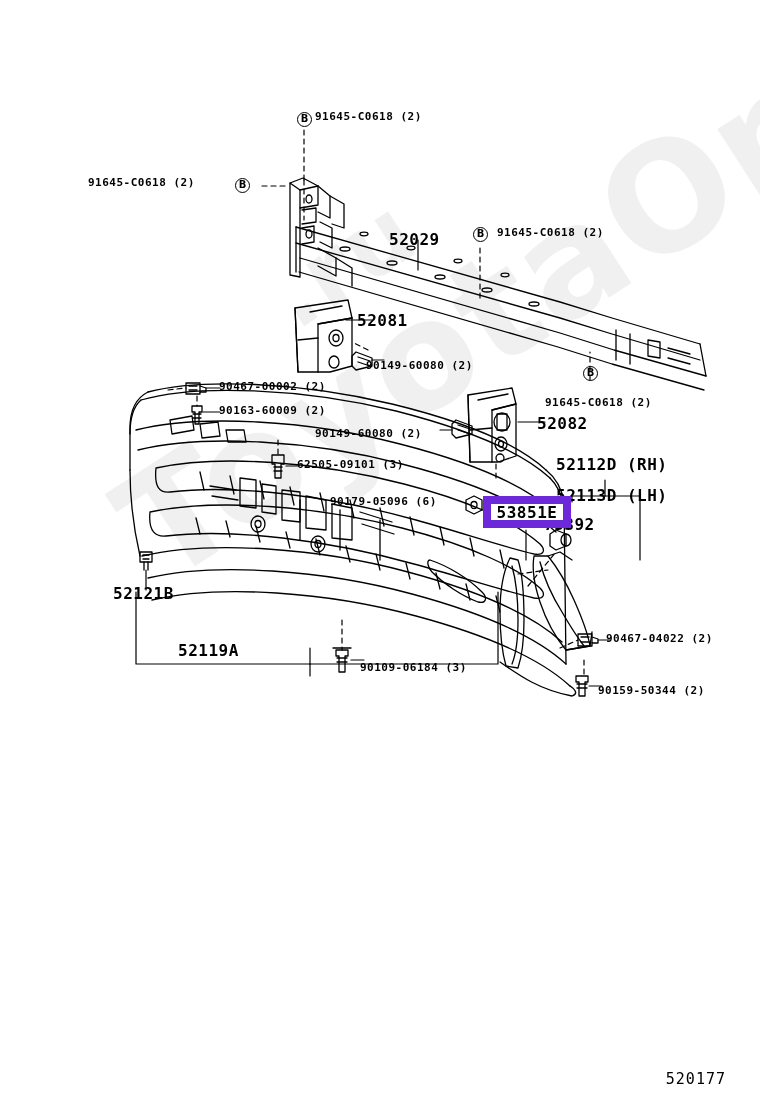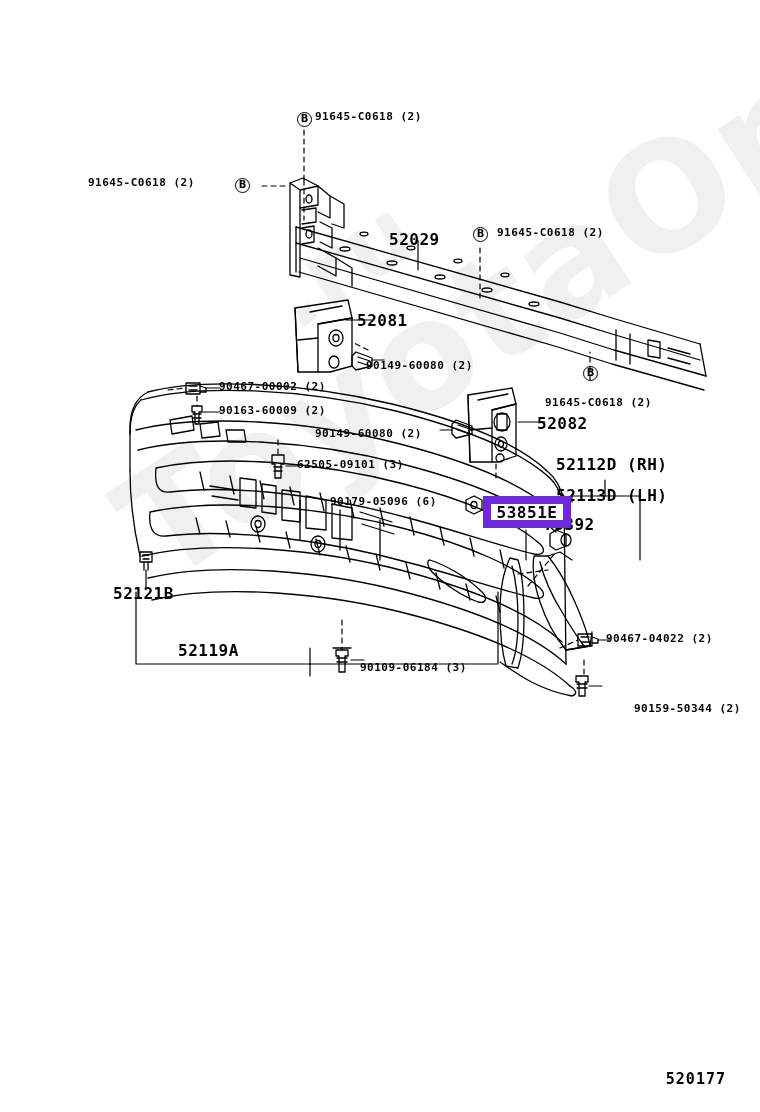--- a/index.html
+++ b/index.html
@@ -57,21 +57,21 @@
     position:absolute;left:0;top:0;width:100%;height:100%;
     display:flex;align-items:center;justify-content:center;
     font-family:"DejaVu Sans Mono","Liberation Mono",monospace;
     font-size:16px;font-weight:bold;color:#000;letter-spacing:0.5px;
   }
 
   
   .docid{
     position:absolute;z-index:4;right:34px;bottom:24px;
     font-family:"DejaVu Sans Mono","Liberation Mono",monospace;
-    font-size:15px;font-weight:bold;color:#000;letter-spacing:1px;
+    font-size:15px;font-weight:normal;color:#000;letter-spacing:1px;
   }
 </style>
 </head>
 <body>
 
 <div id="sheet">
 
   <div class="wm">
     <span class="wm-a">ToyotaOnline</span>
     <span class="wm-b">.ru</span>
@@ -346,21 +346,21 @@
   <div class="lbl lbl-big" style="left:556px;top:455px;">52112D (RH)</div>
   <div class="lbl lbl-big" style="left:556px;top:486px;">52113D (LH)</div>
 
   <div class="lbl lbl-big" style="left:544px;top:515px;z-index:3;">75392</div>
 
   <div class="lbl lbl-big" style="left:113px;top:584px;">52121B</div>
   <div class="lbl lbl-big" style="left:178px;top:641px;">52119A</div>
 
   <div class="lbl" style="left:360px;top:661px;">90109-06184 (3)</div>
   <div class="lbl" style="left:606px;top:632px;">90467-04022 (2)</div>
-  <div class="lbl" style="left:598px;top:702px;margin-left:36px;">90159-50344 (2)</div>
+  <div class="lbl" style="left:598px;top:684px;">90159-50344 (2)</div>
 
   <div class="hl" style="left:483px;top:496px;width:88px;height:32px;">
     <div class="hltxt">53851E</div>
   </div>
 
   <div class="docid">520177</div>
 
 </div>
 
 </body></html>

